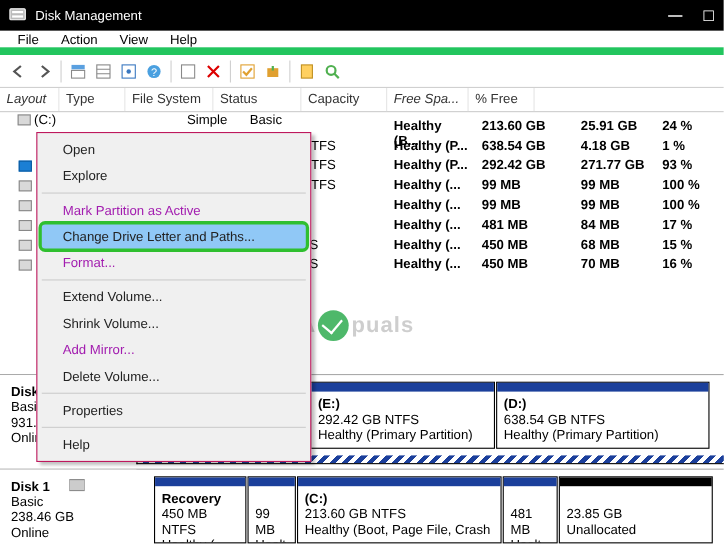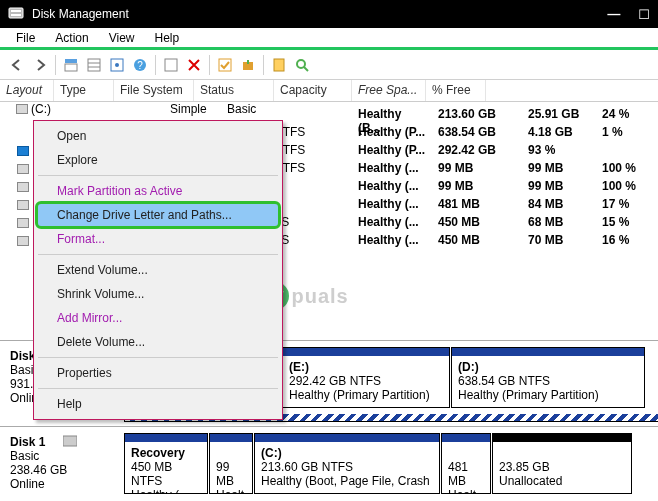--- a/index.html
+++ b/index.html
@@ -1,21 +1,21 @@
 <!DOCTYPE html>
 <html><head>
 <meta charset="utf-8">
 <style>
 * { box-sizing: border-box; margin: 0; padding: 0; }
 body { font-family: "Segoe UI", Tahoma, sans-serif; font-size: 12px; background: #fff; width: 658px; height: 501px; overflow: hidden; position: relative; }
 .titlebar { background: #000; color: #fff; height: 28px; display: flex; align-items: center; padding: 0 8px; justify-content: space-between; }
 .title-left { display: flex; align-items: center; gap: 8px; }
 .title-right { display: flex; gap: 18px; align-items: center;}
 .title-icon svg { width: 16px; height: 16px; }
-.menubar { height: 22px; background: #fff; display: flex; padding-left: 6px; align-items: center; border-bottom: 3px solid #22c55e; }
+.menubar { height: 22px; background: #fff; display: flex; padding-left: 6px; align-items: center; border-bottom: 7px solid #22c55e; }
 .menuitem { padding: 2px 10px; cursor: default;}
 .toolbar { height: 30px; background: #fff; display: flex; align-items: center; padding-left: 6px; gap: 1px; border-bottom: 1px solid #d0d0d0;}
 .tbtn { width: 22px; height: 22px; display: flex; align-items: center; justify-content: center; border:1px solid transparent;}
 .tsep { width: 1px; height: 20px; background: #d0d0d0; margin: 0 3px;}
 .table-head { height: 22px; display: flex; border-bottom: 1px solid #ccc; background: #fff; }
 .table-head .col { border-right: 1px solid #e5e5e5; padding: 3px 6px; color: #333; }
 .col-vol { width: 158px;} .col-lay{width:54px;font-style:italic;} .col-type{width:60px;} .col-fs{width:80px;} .col-st{width:80px;} .col-cap{width:78px;} .col-fr{width:74px;font-style:italic;} .col-pc{width:60px;}
 .vmini { width:12px; height:10px; background:#d9d9d9; border:1px solid #888;}
 .vmini.sel{background:#1b7fd4;border-color:#0a5aa0;}
 .disk-row { display:flex; border-top:1px solid #aaa;}
@@ -37,21 +37,21 @@
 .ctxmenu .mi.highlight{background:#90c8f6; outline:3px solid #2fbf2f; outline-offset:-1px; border-radius:4px;}
 .toprow-frag{position:absolute; left:16px; top:102px; display:flex; gap:3px; align-items:center;}
 .filesys-frags{position:absolute; left:273px; top:124px;}
 .filesys-frags div{height:18px; padding:1px;}
 .rest-cols{position:absolute; left:352px; top:124px;font-weight:bold;}
 .rest-cols .rw{display:flex; height:18px;}
 .rest-cols .rw span:nth-child(1){width:80px; padding:1px 6px;}
 .rest-cols .rw span:nth-child(2){width:78px; padding:1px 6px;}
 .rest-cols .rw span:nth-child(3){width:74px; padding:1px 6px;margin-left:12px;}
 .rest-cols .rw span:nth-child(4){width:60px; padding:1px 6px;}
-.watermark{position:absolute; left:244px; top:282px; font-size:20px; font-weight:bold; color:#c9c9c9; letter-spacing:1px; display:flex; align-items:center; gap:2px; opacity:.9;}
+.watermark{position:absolute; left:272px; top:282px; font-size:20px; font-weight:bold; color:#c9c9c9; letter-spacing:1px; display:flex; align-items:center; gap:2px; opacity:.9;}
 .watermark .badge{width:28px;height:28px;border-radius:50%;background:#3bb15a;position:relative;display:inline-block;}
 .watermark .badge::after{content:"";position:absolute;left:7px;top:4px;width:10px;height:14px;border:2px solid #fff;border-top:none;border-left:none;transform:rotate(40deg);}
 .frag-left{position:absolute; left:17px; top:142px;}
 .frag-left div{height:18px;display:flex;align-items:center;}
 .frag-left .vmini{margin-right:3px;}
 </style>
 </head>
 <body>
 
 <div class="titlebar">
@@ -211,20 +211,21 @@
     </div>
   <div class="rw">
       <span>Healthy (P...</span>
       <span>638.54 GB</span>
       <span>4.18 GB</span>
       <span>1 %</span>
     </div>
   <div class="rw">
       <span>Healthy (P...</span>
       <span>292.42 GB</span>
+      <span>271.77 GB</span>
       <span>93 %</span>
     </div>
   <div class="rw">
       <span>Healthy (...</span>
       <span>99 MB</span>
       <span>99 MB</span>
       <span>100 %</span>
     </div>
   <div class="rw">
       <span>Healthy (...</span>
@@ -291,21 +292,21 @@
           <div class="pbody">
             <div class="pt">(D:)</div>
             <div>638.54 GB NTFS</div>
             <div>Healthy (Primary Partition)</div>
           </div>
         </div>
    </div>
  </div>
  <div class="overview-strip"></div>
 
- <div class="disk-row" style="height:74px;margin-top:4px;">
+ <div class="disk-row" style="height:74px;margin-top:4px;gap:16px;">
    <div class="disk-head">
      <div class="dh-title" style="display:inline-block;width:50px;">Disk 1</div>
      <svg width="14" height="12" style="vertical-align:top">
           <rect width="14" height="10" y="1" fill="#ccc" stroke="#888"></rect>
         </svg>
      <div>Basic</div>
      <div>238.46 GB</div>
      <div>Online</div>
    </div>
    <div class="partitions">

